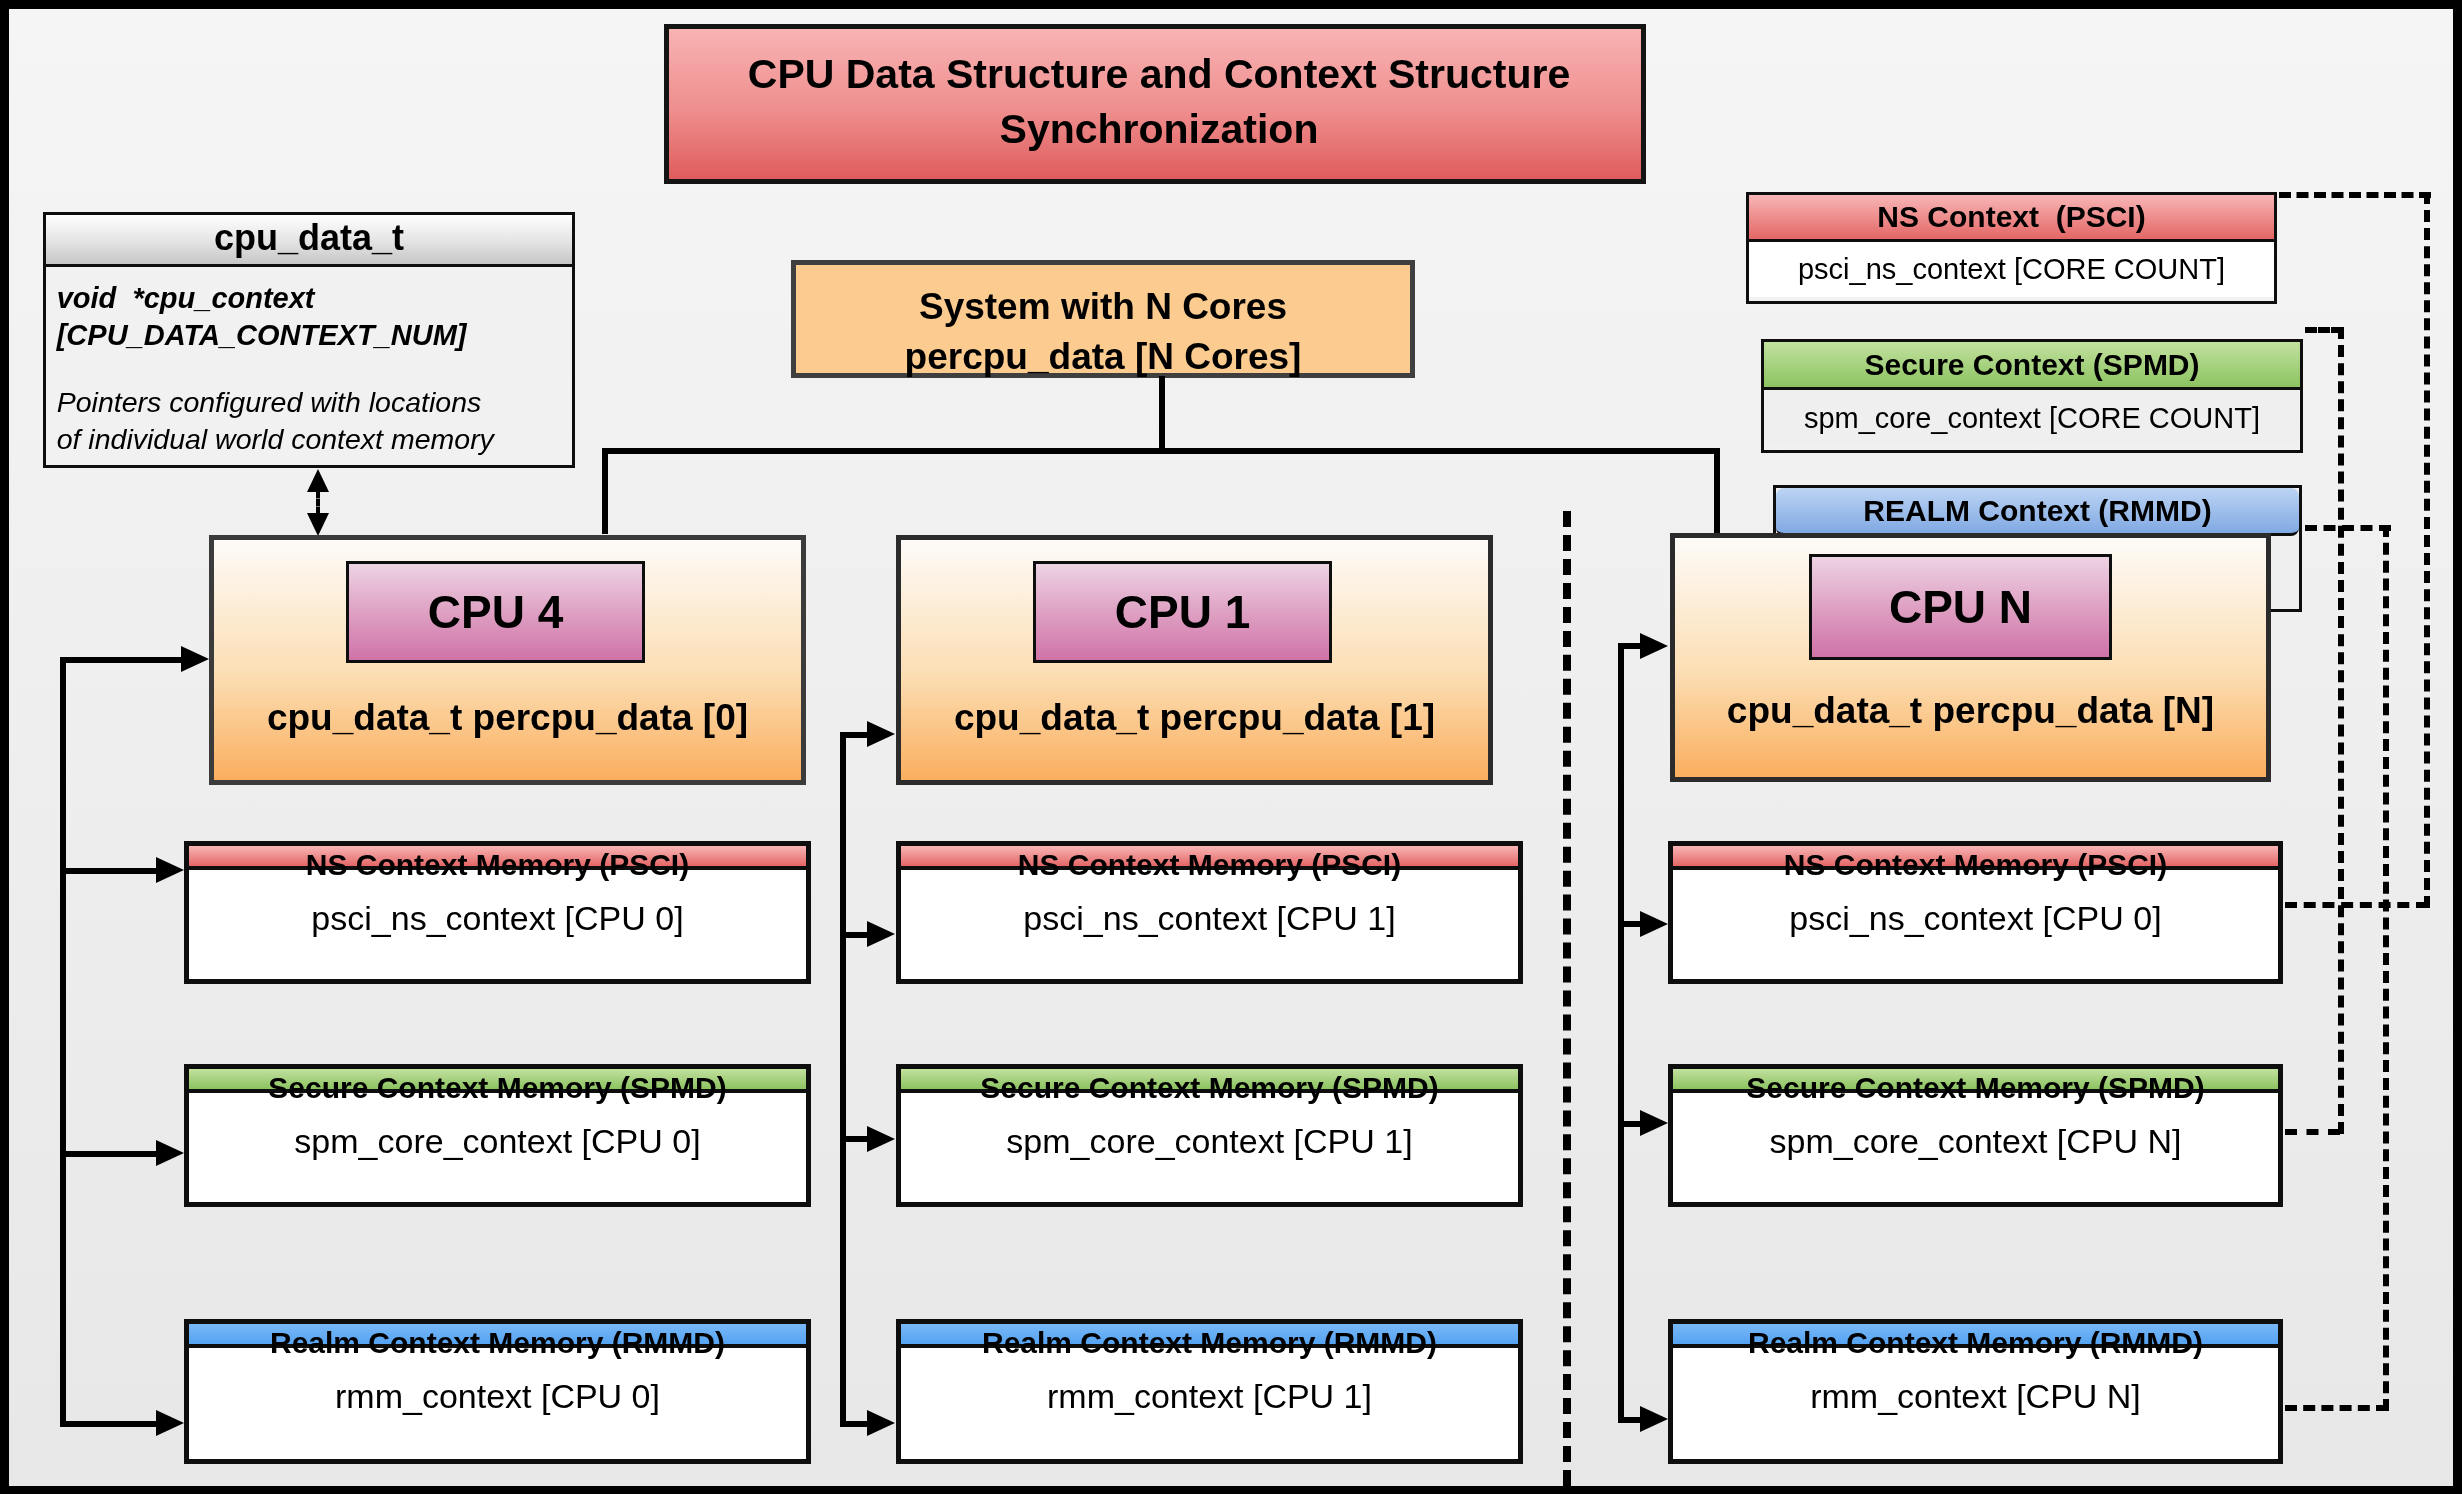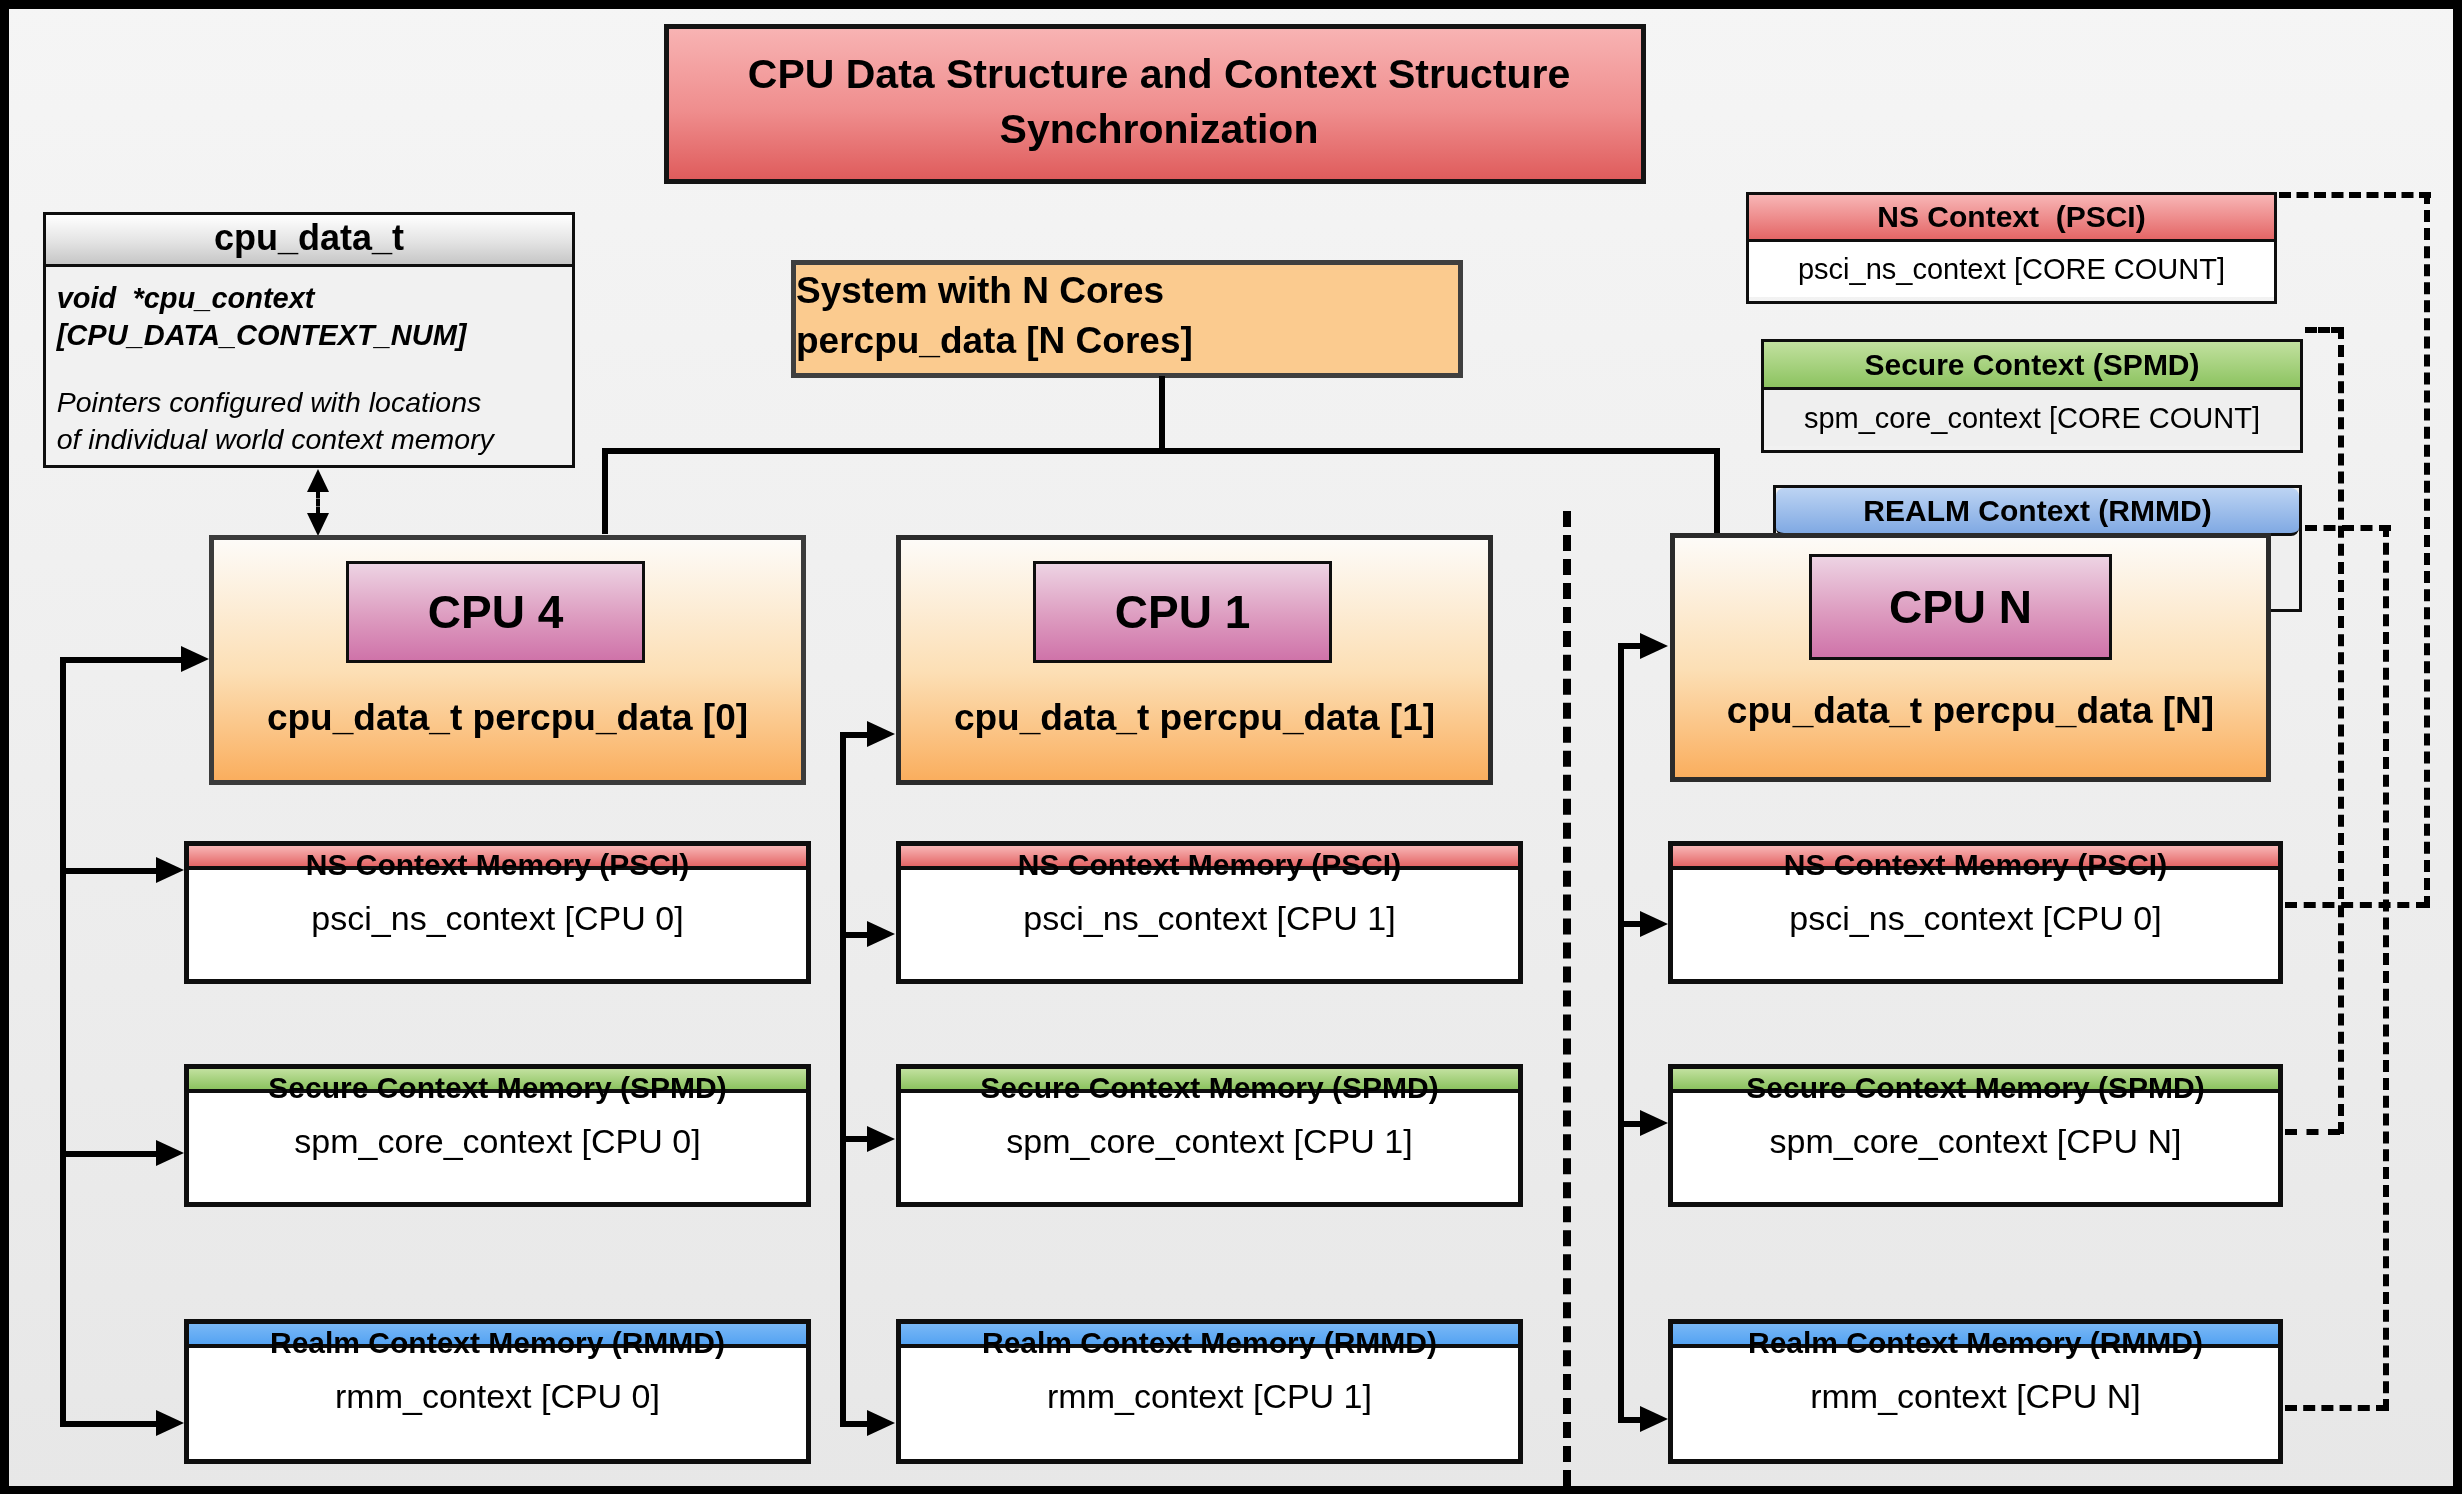--- a/index.html
+++ b/index.html
@@ -29,22 +29,22 @@
 
   
   .struct-box{left:43px;top:212px;width:532px;height:256px;border-width:3.6px;background:#f1f1f1;}
   .struct-head{height:52px;border-bottom:3.6px solid #0e0e0e;box-sizing:border-box;
     background:linear-gradient(180deg,#ffffff 0%,#e3e3e3 55%,#c6c6c6 100%);
     text-align:center;font-weight:bold;font-size:36px;line-height:46px;}
   .struct-body{padding:12.5px 10.7px 0 10.7px;}
   .struct-field{font-weight:bold;font-size:29px;line-height:37px;font-style:italic;}
   .struct-note{font-style:italic;font-size:28.5px;line-height:37px;margin-top:30px;}
 
-  .system-box{left:791px;top:260px;width:672px;height:118px;border-color:#3f3f3f;background:#fbcb8f;
-    text-align:left;font-weight:bold;font-size:37px;line-height:50px;padding-top:1px;}
+  .system-box{left:791px;top:260px;width:624px;height:118px;border-color:#3f3f3f;background:#fbcb8f;
+    text-align:center;font-weight:bold;font-size:37px;line-height:50px;padding-top:17px;}
 
   
   .legend{border-width:3.6px;margin-top:44px;}
   .legend .hd{box-sizing:border-box;border-bottom:3.6px solid #0e0e0e;text-align:center;font-weight:bold;font-size:30px;}
   .legend .bd{text-align:center;font-size:29px;}
 
   
   .cpu-box{height:250px;border-color:#2b2b2b;
     background:linear-gradient(180deg,#fdfbf8 0%,#fcdfb5 55%,#faae5e 100%);}
   .chip{position:absolute;box-sizing:border-box;border:3.6px solid #0e0e0e;

